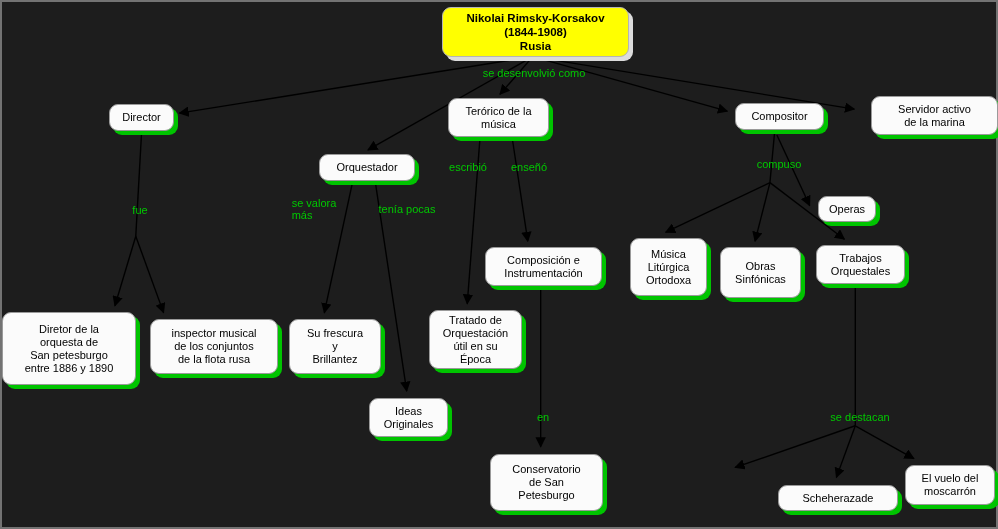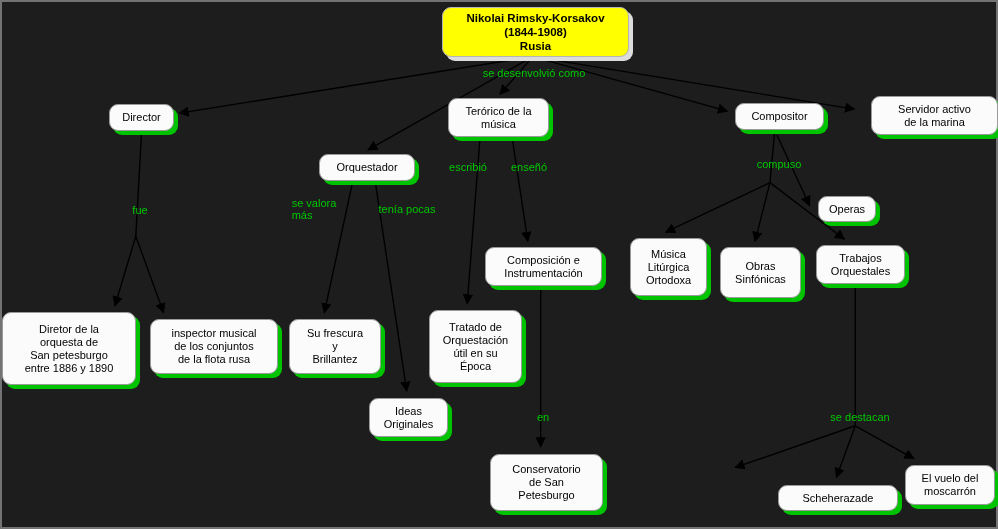--- a/index.html
+++ b/index.html
@@ -141,21 +141,21 @@
 entre 1886 y 1890</div>
 
   <div class="node" style="left:148px;top:317px;width:128px;height:55px">inspector musical
 de los conjuntos
 de la flota rusa</div>
 
   <div class="node" style="left:287px;top:317px;width:92px;height:55px">Su frescura
 y
 Brillantez</div>
 
-  <div class="node" style="left:427px;top:308px;width:93px;height:73px">Tratado de
+  <div class="node" style="left:427px;top:308px;width:93px;height:59px">Tratado de
 Orquestación
 útil en su
 Época</div>
 
   <div class="node" style="left:367px;top:396px;width:79px;height:39px">Ideas
 Originales</div>
 
   <div class="node" style="left:488px;top:452px;width:113px;height:57px">Conservatorio
 de San
 Petesburgo</div>

